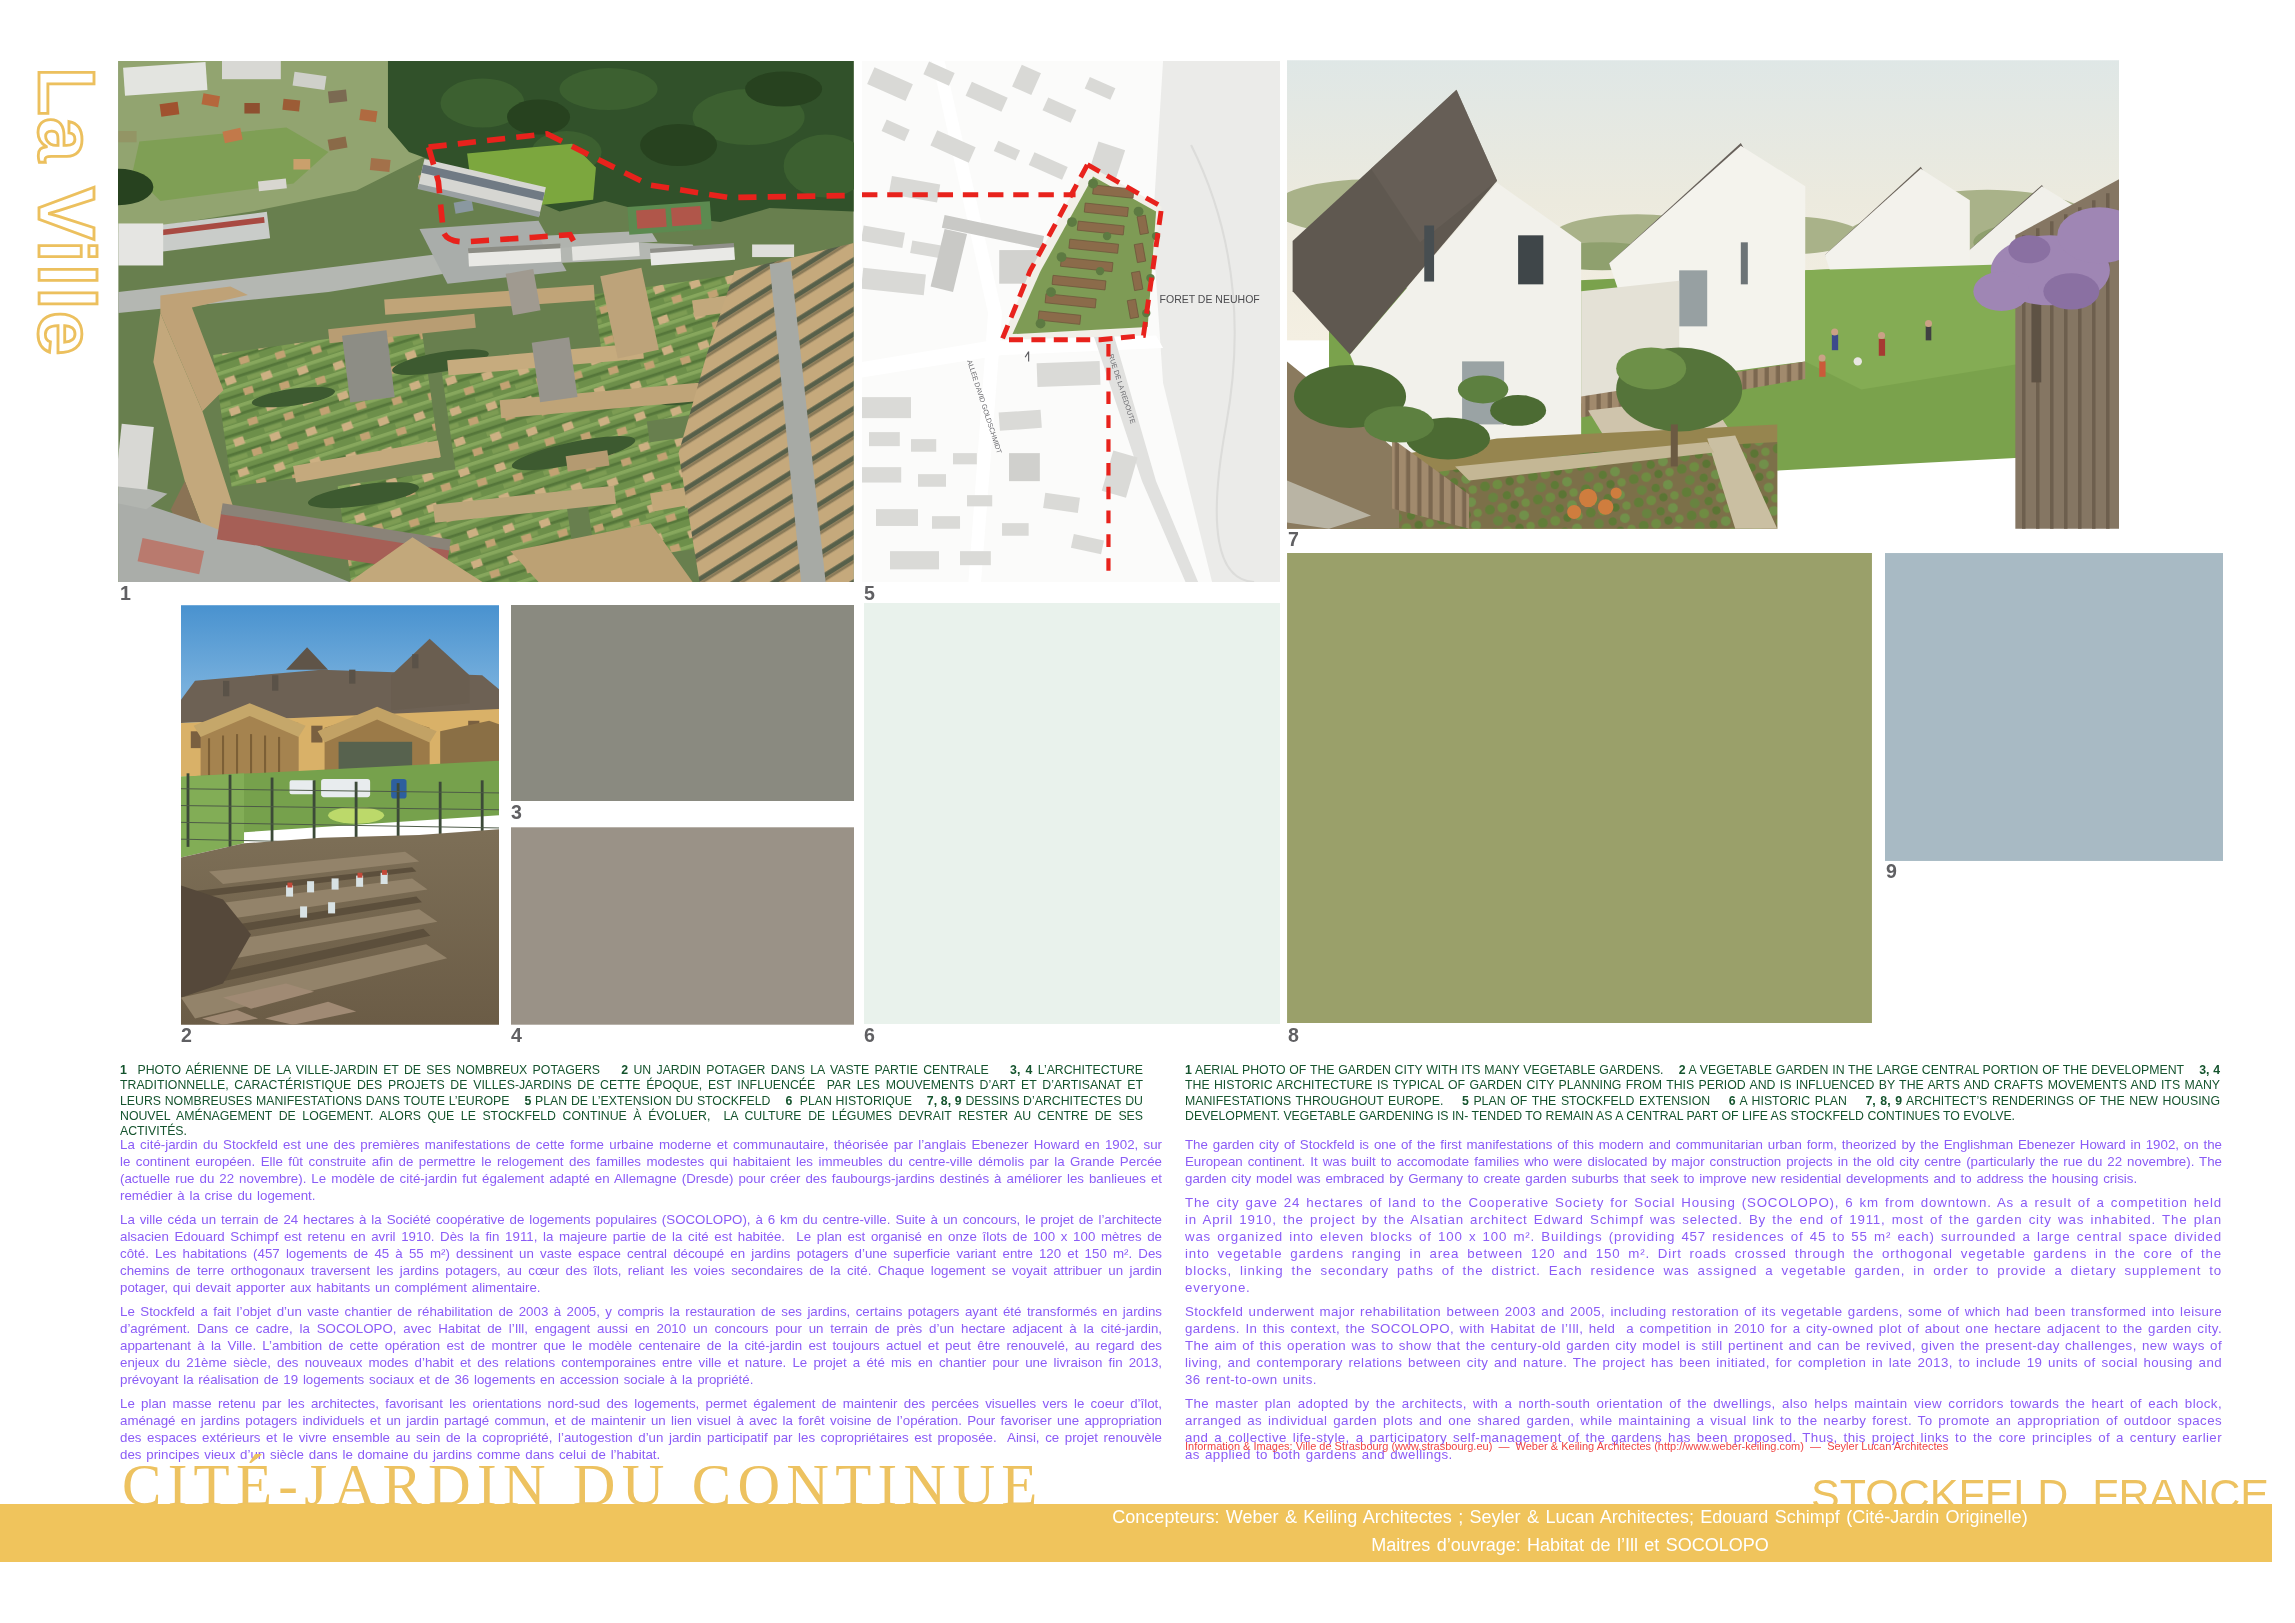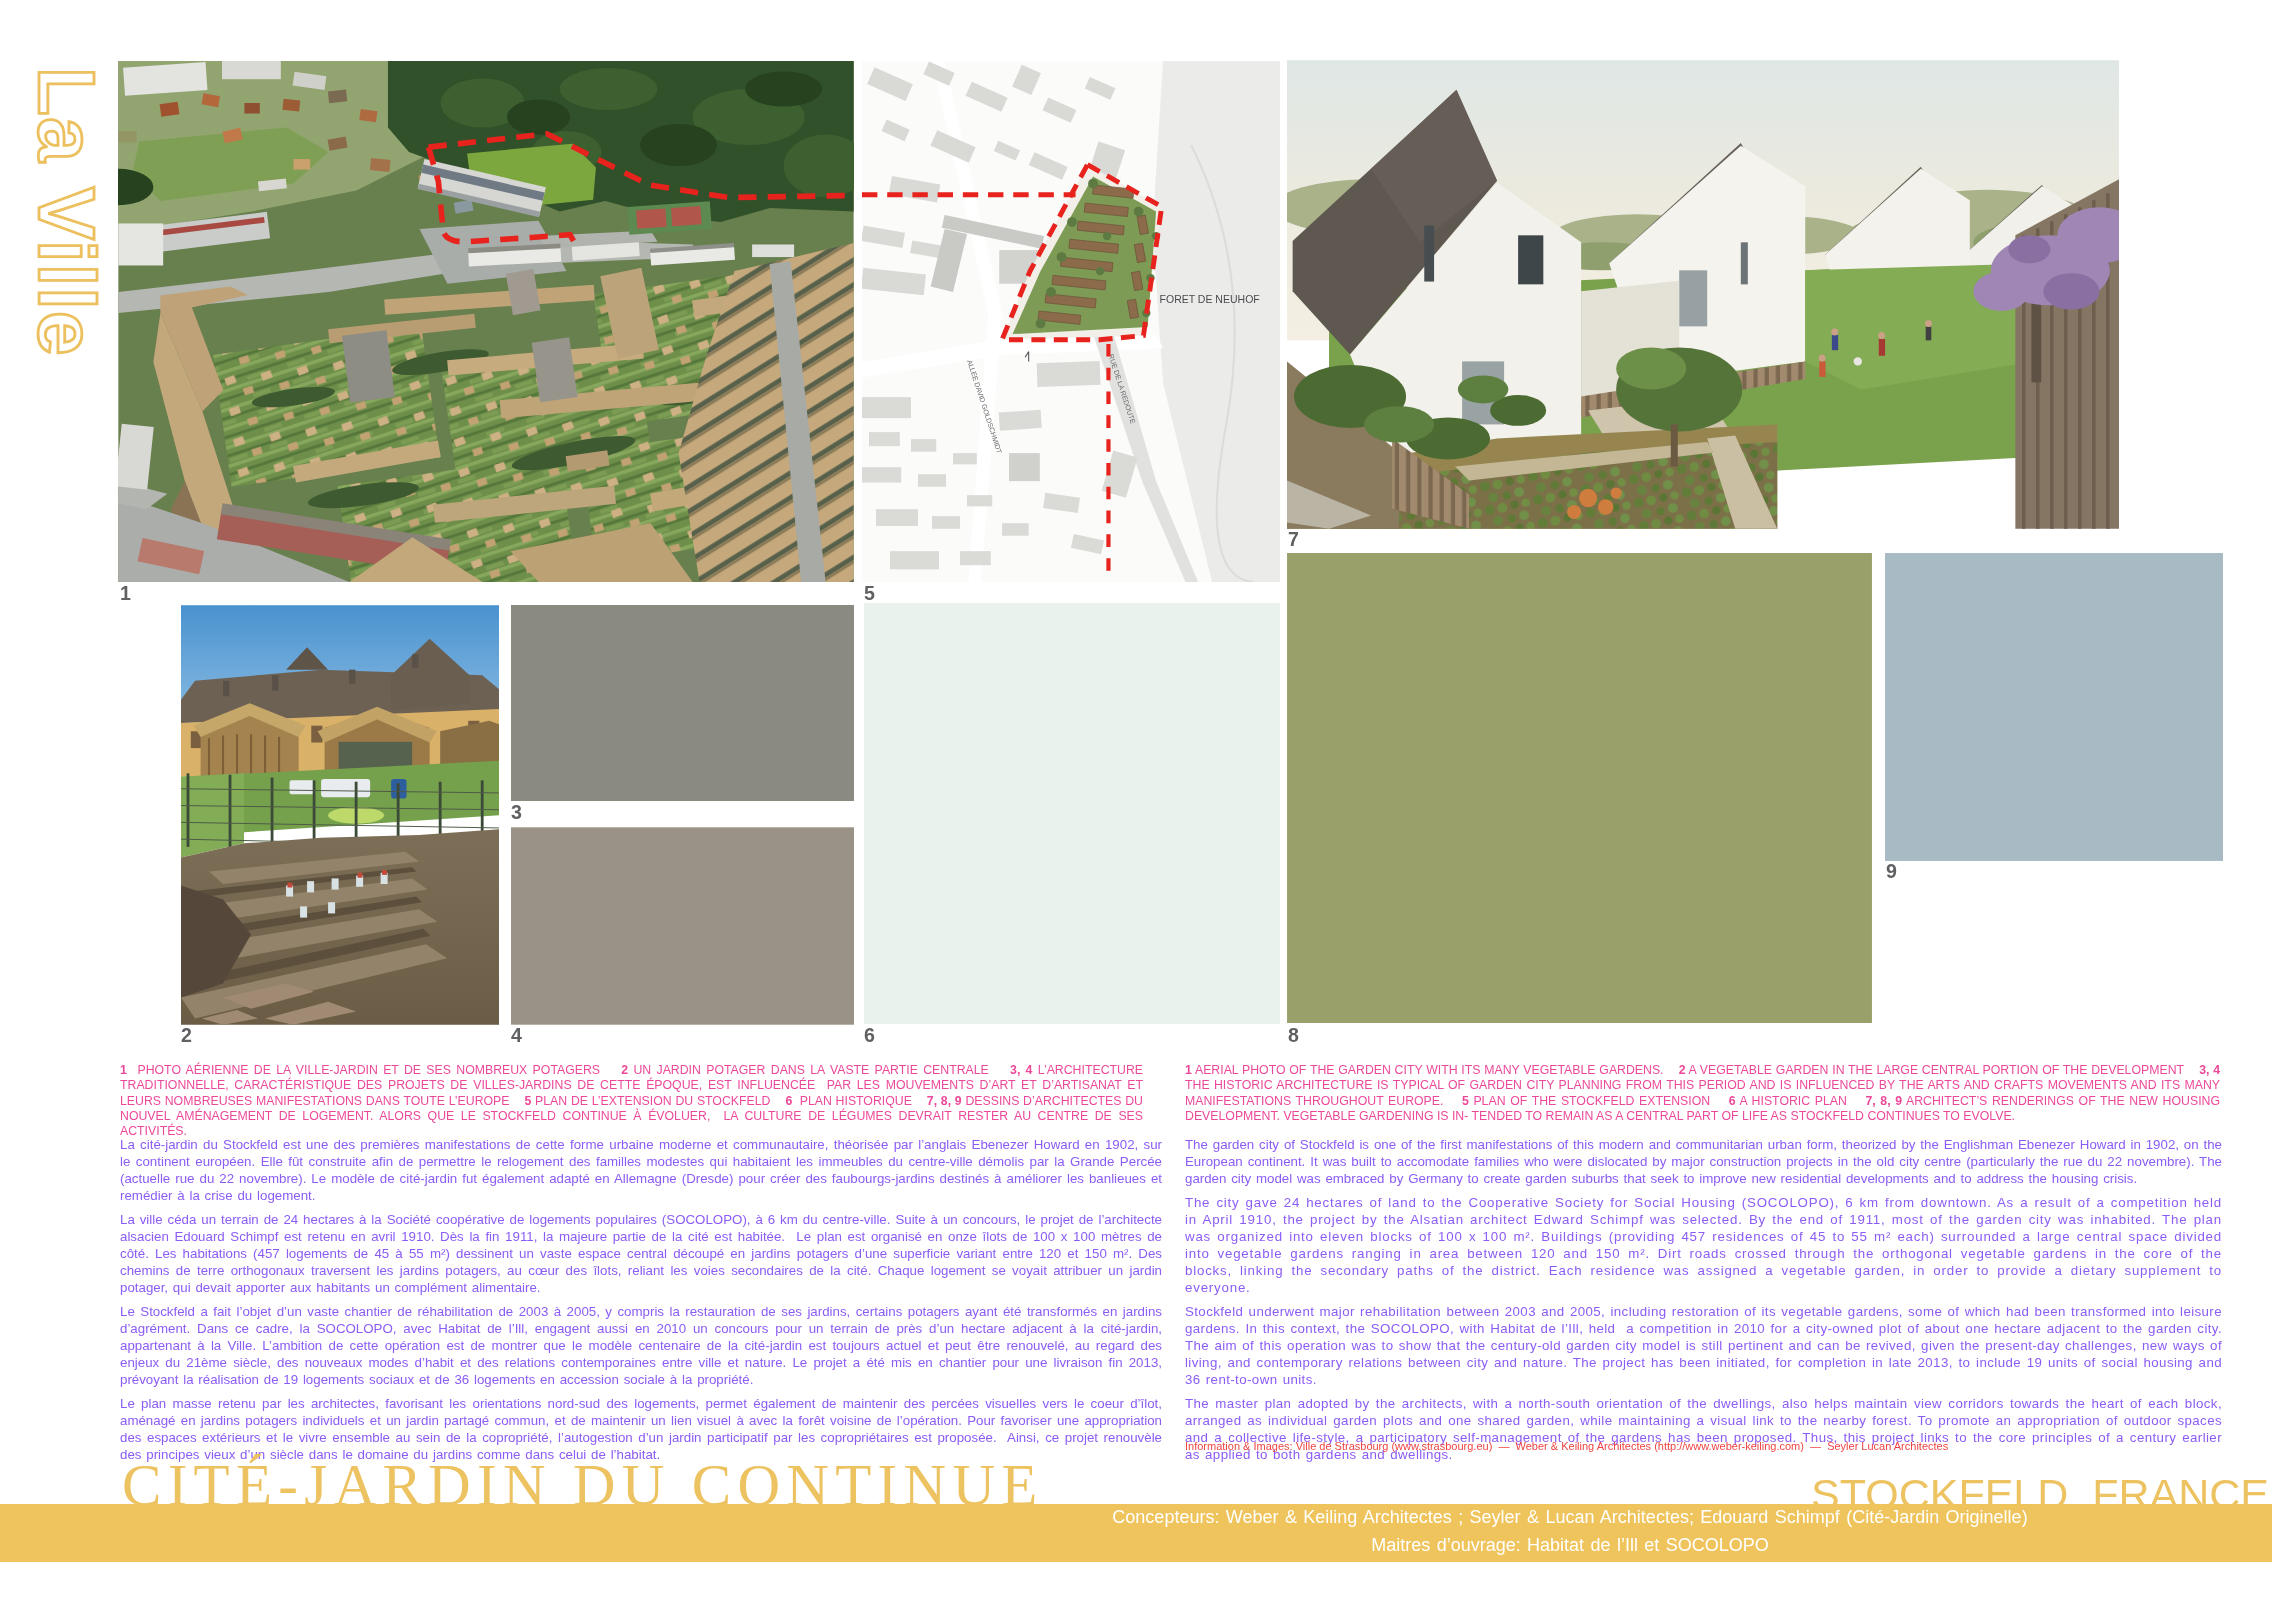--- a/index.html
+++ b/index.html
@@ -1,19 +1,19 @@
 <!DOCTYPE html>
 <html style="font-size:11.2px"><head>
 <meta charset="utf-8">
 <style>
   html,body{margin:0;padding:0;background:#fff}
   #page{position:relative;width:2295px;height:1624px;background:#ffffff;font-family:"Liberation Sans",sans-serif;overflow:hidden}
   .abs{position:absolute}
   .lbl{position:absolute;font-weight:bold;font-size:19.6px;color:#606063;line-height:1}
-  .cap{position:absolute;font-size:12.3px;line-height:15.3px;color:#ec4899;text-align:justify}
+  .cap{position:absolute;font-size:12.3px;line-height:15.3px;color:#14532d;text-align:justify}
   .cap b{font-weight:bold}
   .body{position:absolute;font-size:13.3px;line-height:17px;color:#8b5cf6;text-align:justify}
   .body p{margin:0 0 7px 0;word-spacing:1.1px}
   .body.en p:nth-child(1){letter-spacing:0}
   .body.en p:nth-child(2){letter-spacing:0.8px}
   .body.en p:nth-child(3){letter-spacing:0.4px}
   .body.en p:nth-child(4){letter-spacing:0.4px}
 </style>
 </head>
 <body>

